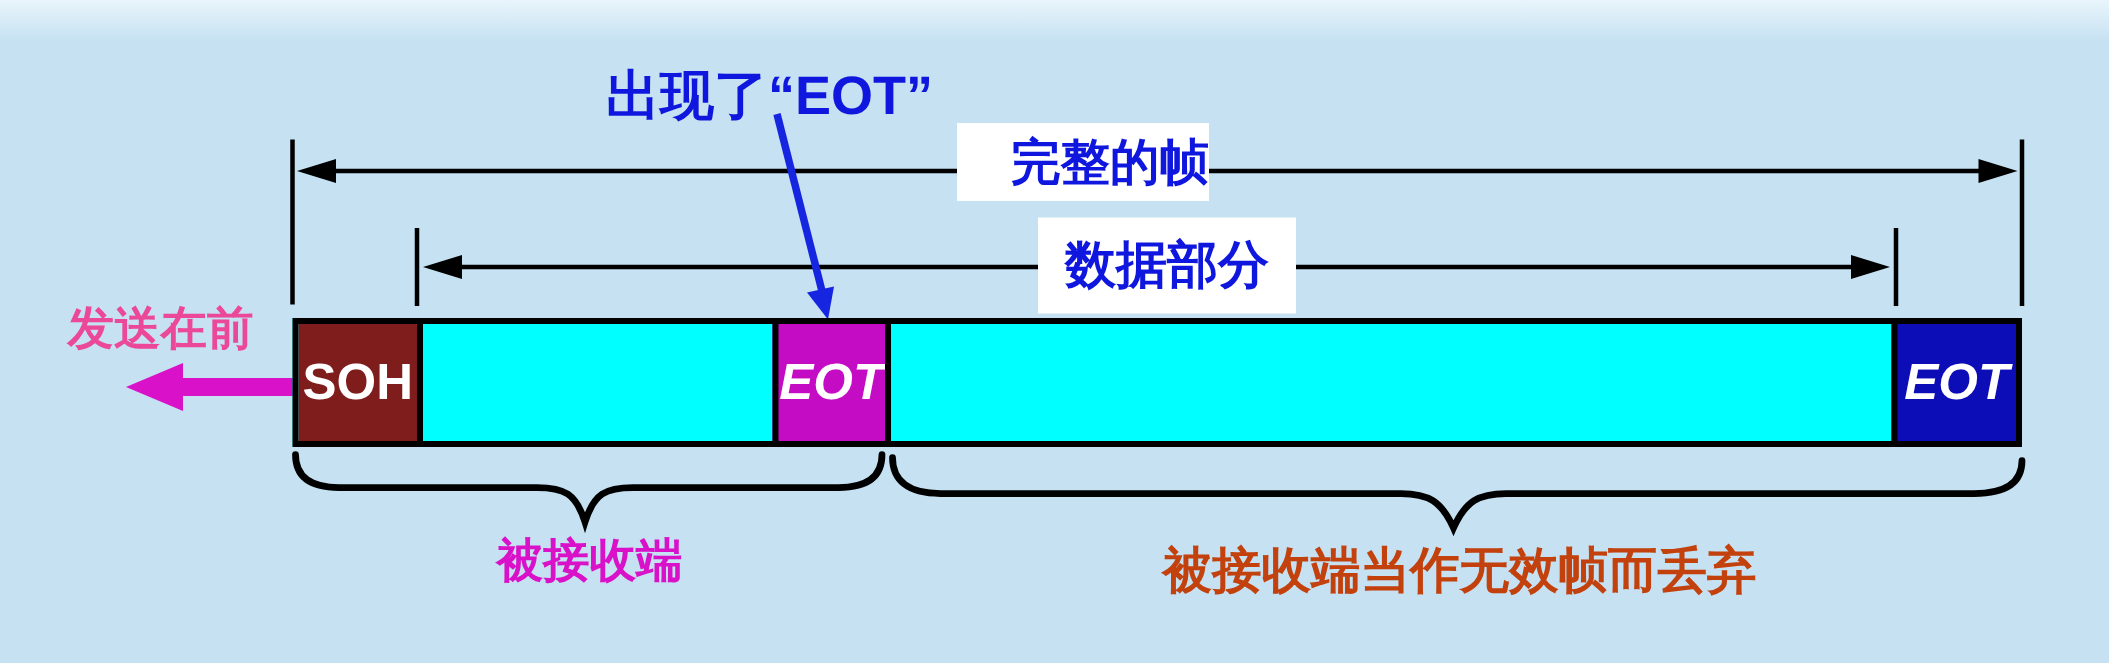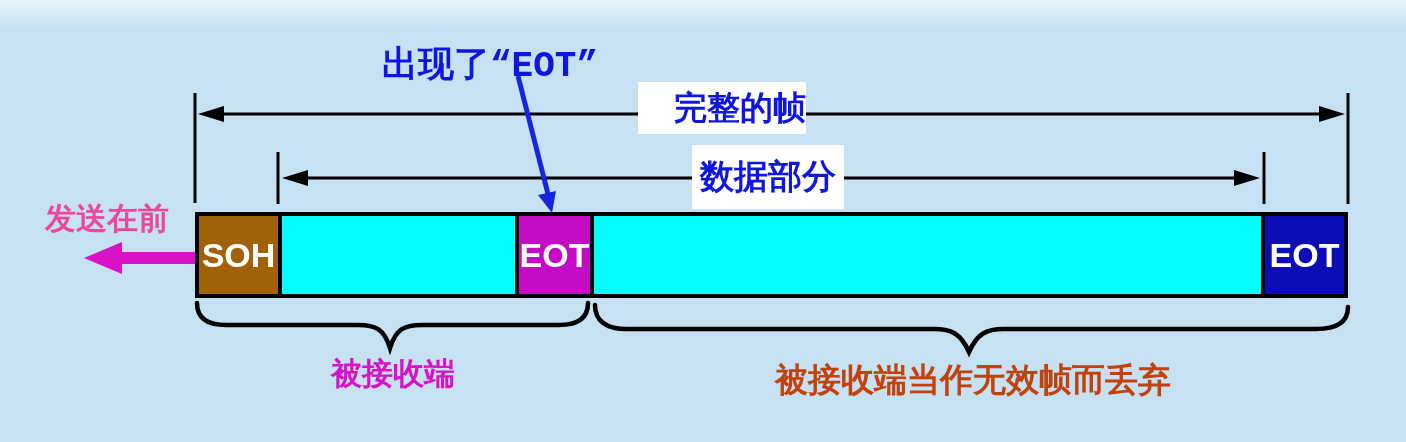--- a/index.html
+++ b/index.html
@@ -14,35 +14,35 @@
   .abs { position:absolute; }
   svg.overlay { position:absolute; left:0; top:0; width:1406px; height:442px; }
 
   
   #frame {
     position:absolute; left:195px; top:212px; width:1153px; height:86px;
     border:4px solid #000; display:flex; background:#00ffff;
   }
   .block { height:100%; display:flex; align-items:center; justify-content:center;
            font-size:34px; color:#ffffff; letter-spacing:0px; }
-  .block.sep { border-left:4px solid #000; }
-  .b-soh      { width:79px;  background:#a16207; }
+  .block.sep { border-left:4px solid #000;font-style:italic; }
+  .b-soh      { width:79px;  background:#7f1d1d; }
   .b-data1    { width:237px; background:#00ffff; }
   .b-eot-mid  { width:75px;  background:#c40cc4; }
   .b-data2    { flex:1;      background:#00ffff; }
   .b-eot-end  { width:83px;  background:#0d0db8; }
 
   
   .label-box { position:absolute; background:#ffffff; display:flex;
                align-items:center; justify-content:center; color:#0f16dd; }
   #complete-frame-label { left:638px; top:82px;  width:168px; height:52px; font-size:33px;padding-left:36px; }
-  #data-part-label      { left:692px; top:145px; width:152px; height:64px; font-size:34px; }
+  #data-part-label      { left:692px; top:145px; width:172px; height:64px; font-size:34px; }
 
   
-  #eot-appeared { left:382px; top:40px;  font-size:36px; color:#0f16dd; white-space:nowrap;font-family:Liberation Mono, monospace; }
+  #eot-appeared { left:404px; top:40px;  font-size:36px; color:#0f16dd; white-space:nowrap; }
   #send-first   { left:45px;  top:198px; font-size:31px; color:#ec4899; white-space:nowrap; }
   #mistaken-frame-note { left:280px; top:357px; width:226px; text-align:center;
                          font-size:31px; line-height:33px; color:#d911c9; }
   #invalid-frame-note  { left:770px; top:358px; width:406px; text-align:center;
                          font-size:33px; color:#c2410c; white-space:nowrap; }
 </style>
 </head>
 <body>
 
 <svg class="overlay">

